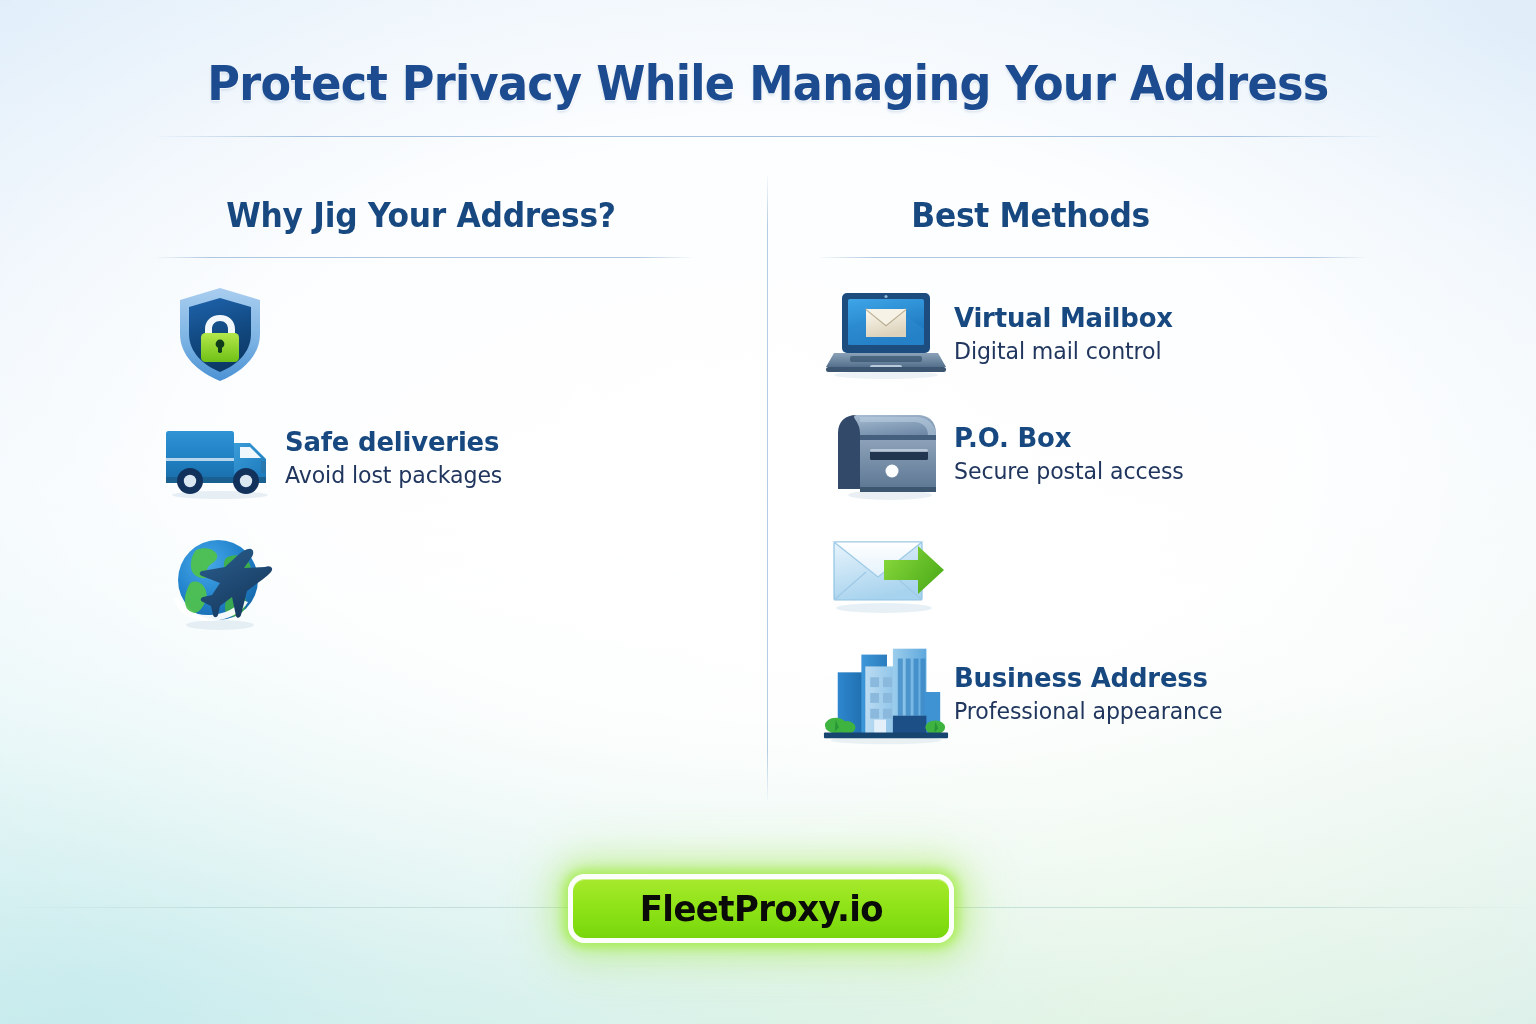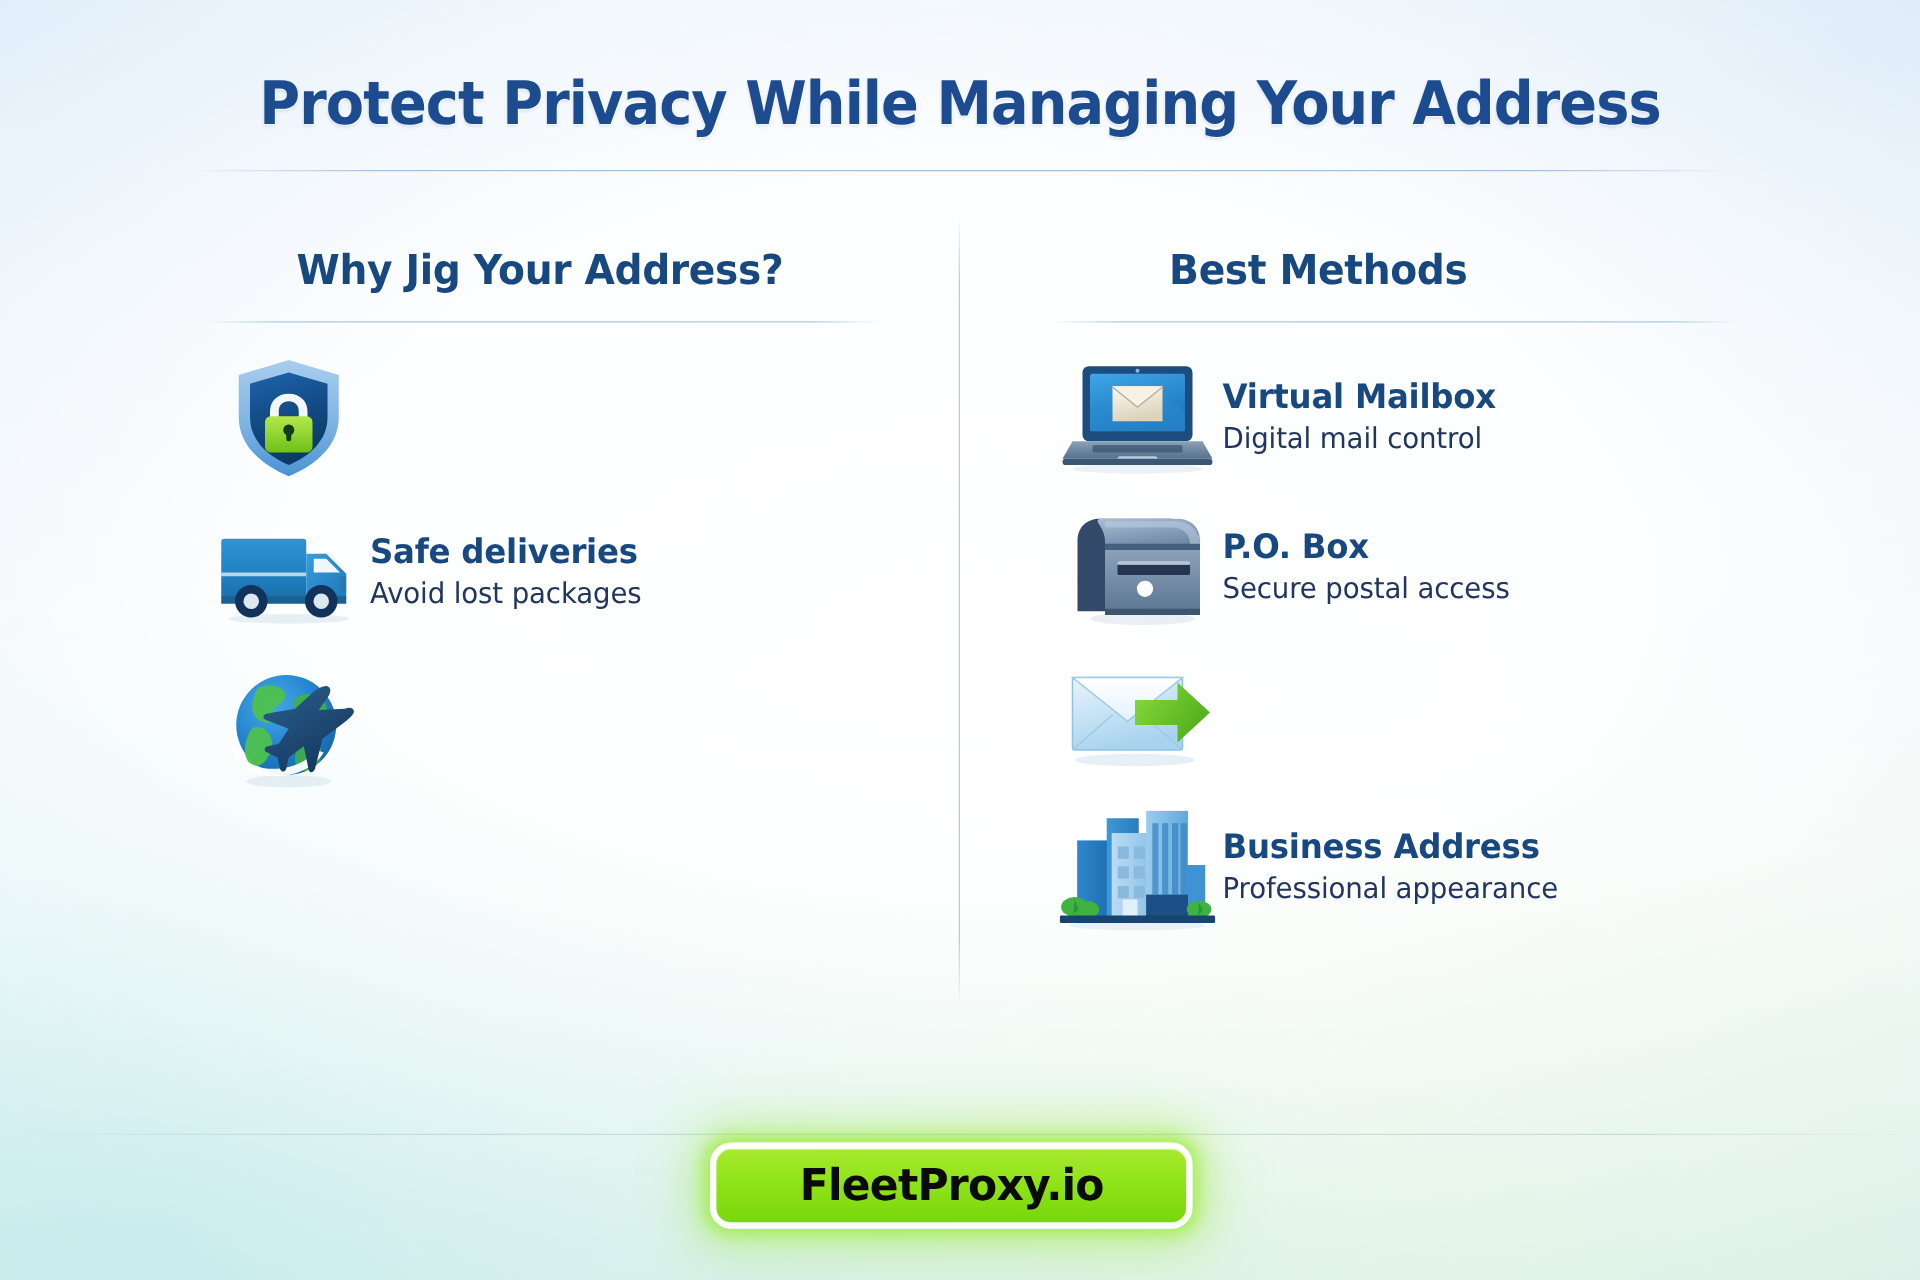--- a/index.html
+++ b/index.html
@@ -50,22 +50,22 @@
     width: 1222px;
     height: 1px;
     background: linear-gradient(to right, rgba(160,190,220,0.05), rgba(150,183,216,0.85) 12%, rgba(150,183,216,0.85) 88%, rgba(160,190,220,0.05));
   }
 
   
   .column {
     position: absolute;
     top: 196px;
   }
-  .column.left  { left: 168px; width: 545px; }
-  .column.right { left: 844px; width: 560px; }
+  .column.left  { left: 157px; width: 545px; }
+  .column.right { left: 820px; width: 560px; }
 
   .col-title {
     font-family: "DejaVu Sans", sans-serif;
     font-weight: bold;
     font-size: 33px;
     color: #17487f;
     text-align: center;
     letter-spacing: -0.3px;
     text-shadow: 0 1px 1px rgba(255,255,255,0.8);
     transform: scaleX(0.95);
@@ -142,21 +142,21 @@
     position: absolute;
     left: 0;
     top: 907px;
     width: 1536px;
     height: 1px;
     background: linear-gradient(to right, rgba(180,215,210,0.0), rgba(167,206,201,0.55) 15%, rgba(167,206,201,0.55) 85%, rgba(180,215,210,0.0));
   }
   .brand-badge {
     position: absolute;
     left: 568px;
-    top: 914px;
+    top: 874px;
     width: 386px;
     height: 69px;
     border-radius: 17px;
     background: linear-gradient(180deg, #a7e92e 0%, #8fe317 48%, #77d70c 100%);
     border: 5px solid #fdfffa;
     box-sizing: border-box;
     display: flex;
     align-items: center;
     justify-content: center;
     box-shadow:

